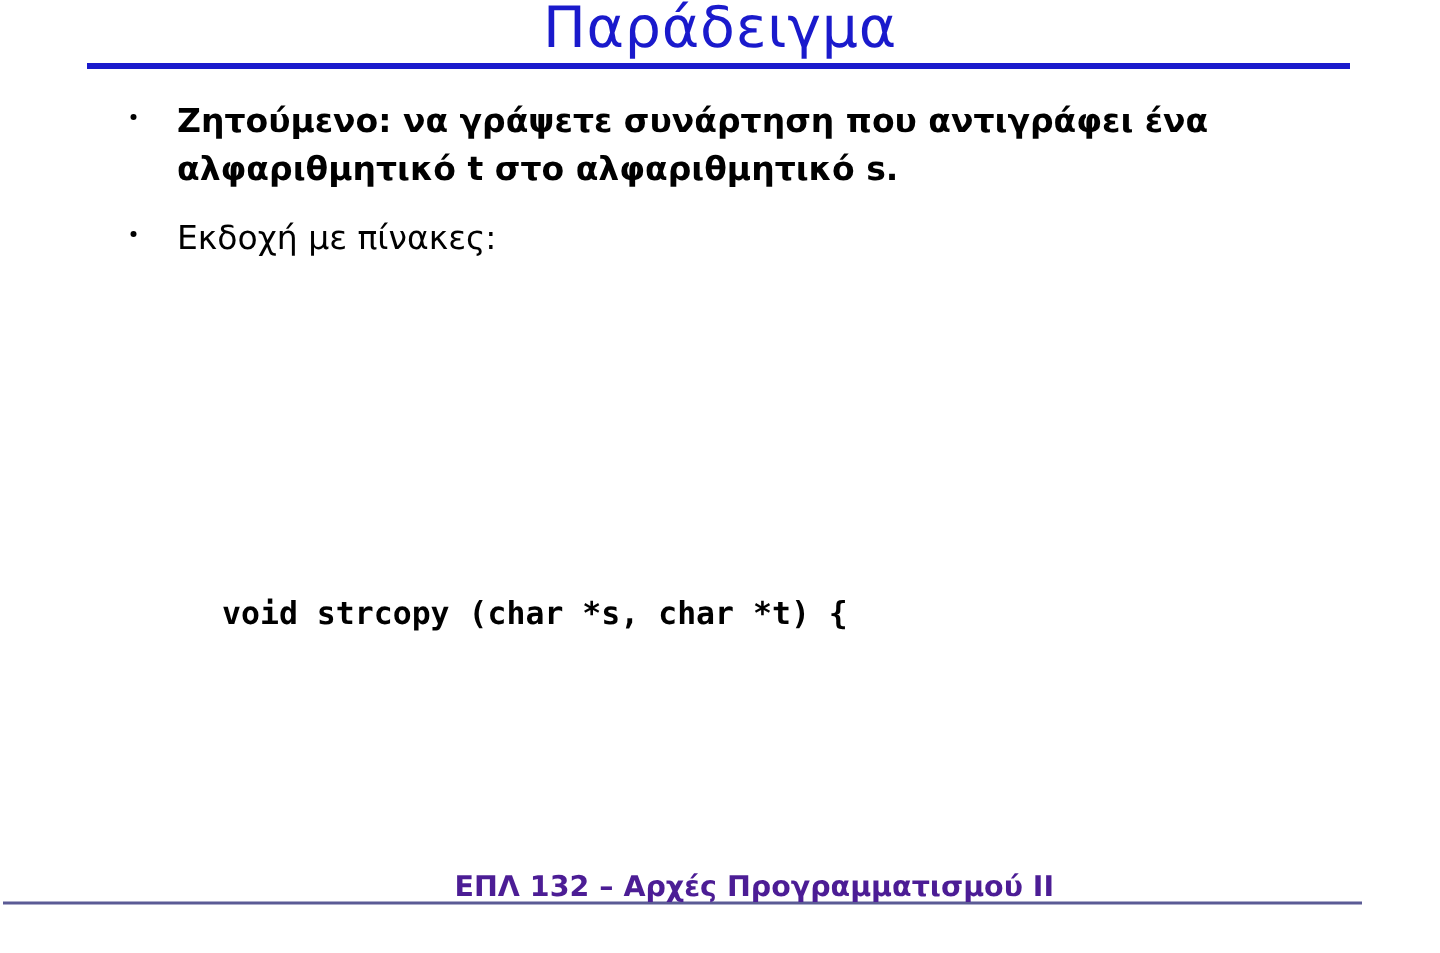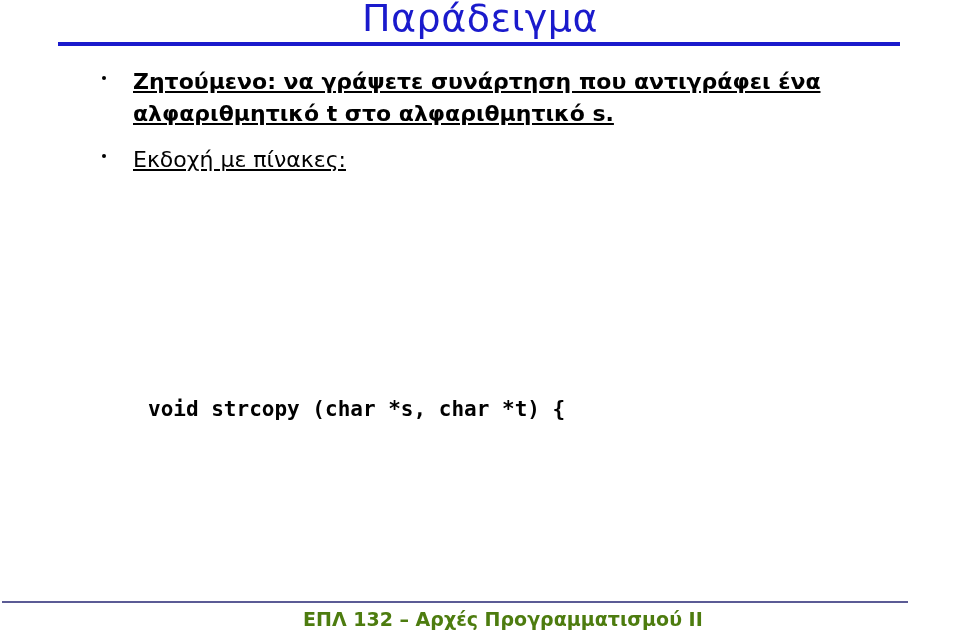--- a/index.html
+++ b/index.html
@@ -41,24 +41,23 @@
     left: 58px;
     top: 42px;
     width: 842px;
     height: 4px;
     background: #1a1acc;
   }
 
   
   .bullets {
     position: absolute;
-    left: 95px;
+    left: 80px;
     top: 66px;
     width: 790px;
-    text-decoration: underline;
   }
 
   .bullet-row {
     position: relative;
     display: block;
     padding-left: 38px;
     color: #000000;
     font-family: "DejaVu Sans", sans-serif;
   }
 
@@ -109,22 +108,22 @@
     position: absolute;
     left: 2px;
     top: 601px;
     width: 906px;
     height: 2px;
     background: #5b5b95;
   }
   .footer-text {
     position: absolute;
     left: 303px;
-    top: 608px;
-    color: #4d7c0f;
+    top: 580px;
+    color: #4c1d95;
     font-family: "DejaVu Sans", sans-serif;
     font-size: 19px;
     font-weight: 700;
     white-space: nowrap;
   }
   .footer-page {
     position: absolute;
     right: 30px;
     top: 608px;
     color: #000000;

